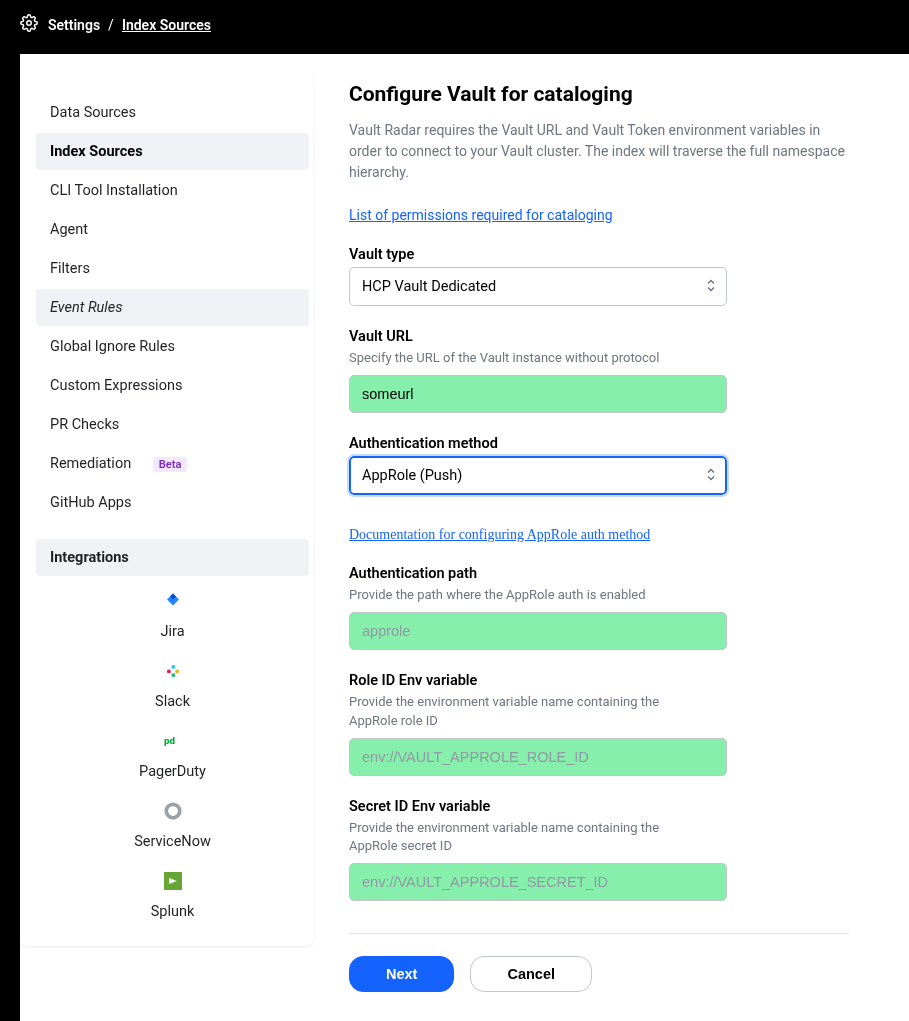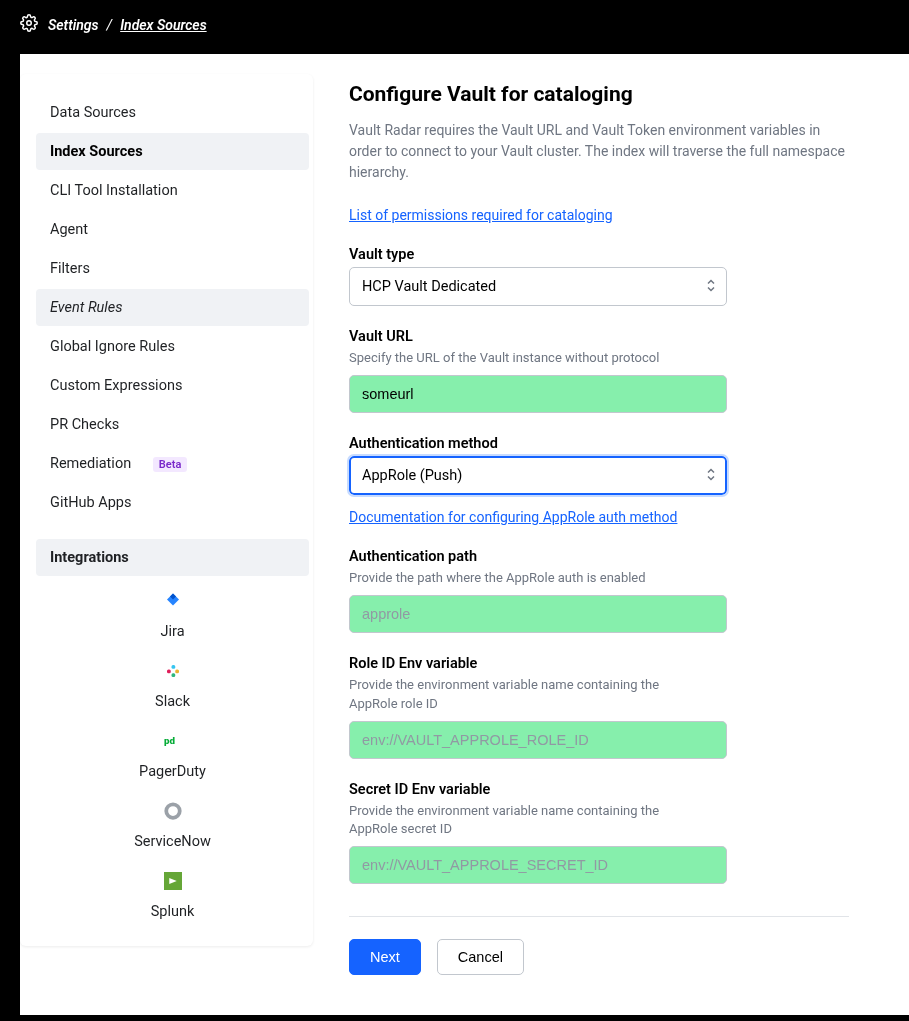--- a/index.html
+++ b/index.html
@@ -1,20 +1,20 @@
 <!DOCTYPE html>
 <html><head>
 <meta charset="utf-8">
 <style>
 * { box-sizing: border-box; margin: 0; padding: 0; }
 body { font-family: -apple-system, BlinkMacSystemFont, "Segoe UI", Roboto, sans-serif; background: #000; width: 909px; height: 1021px; overflow: hidden; }
 
 .header { display: flex; align-items: center; padding: 14px 20px; gap: 10px; }
 .header .gear { color: #fff; }
-.breadcrumb { display: flex; align-items: center; gap: 8px; color: #fff; font-size: 14px; font-style: italic; }
+.breadcrumb { display: flex; align-items: center; gap: 8px; color: #fff; font-size: 14px; }
 .breadcrumb .sep { color: #fff; }
 .breadcrumb .crumb { color: #fff; font-weight: 600; }
 .breadcrumb .crumb.current { text-decoration: underline; }
 
 .content-wrap { background: #fff; margin-left: 20px; margin-top: 4px; padding: 20px 0 40px 0; display: flex; gap: 36px; min-height: 960px; }
 
 .sidebar { width: 293px; background: #fff; border-radius: 6px; padding: 20px 0 0 16px; flex-shrink: 0; box-shadow: 0 1px 3px rgba(0,0,0,0.08); align-self: flex-start; }
 .sidebar .nav-item { padding: 10px 14px; font-size: 14.5px; color: #1f2124; cursor: pointer; border-radius: 4px; margin: 0 4px 2px 0; }
 .sidebar .nav-item.active { background: #f0f2f5; font-weight: 700; color: #000; }
 .sidebar .nav-item.hovered { background: #f0f2f5; font-style: italic; }
@@ -31,26 +31,26 @@
 .form-group { margin-top: 22px; }
 .form-group label { display: block; font-size: 14.5px; font-weight: 600; color: #000; margin-bottom: 4px; }
 .form-group .hint { font-size: 13px; color: #6f7682; margin-bottom: 8px; max-width: 340px; line-height: 1.4; }
 .form-group .select-wrap, .form-group .input-wrap { position: relative; width: 378px; }
 .form-group .select { width: 100%; padding: 10px 34px 10px 12px; font-size: 14.5px; border: 1px solid #c2c7ce; border-radius: 5px; background: #fff; cursor: pointer; appearance: none; color: #000; }
 .form-group .select.focused { border: 2px solid #1563ff; outline: 2px solid #c7dbff; padding: 9px 33px 9px 11px; }
 .form-group .chev { position: absolute; right: 10px; top: 50%; transform: translateY(-50%); pointer-events: none; color: #6f7682; }
 .form-group input[type="text"] { width: 378px; padding: 10px 12px; font-size: 14.5px; border: 1px solid #c2c7ce; border-radius: 5px; background: #86efac; color: #000; }
 .form-group input[type="text"]::placeholder { color: #9199a3; }
 
-.link-row { margin-top: 12px; }
+.link-row { margin-top: 30px; font-family: Liberation Serif, serif; }
 
 hr.divider { border: none; border-top: 1px solid #e1e4e8; margin: 32px 0 22px 0; }
 
 .button-row { display: flex; gap: 16px; }
-.btn { padding: 9px 20px; font-size: 14.5px; border-radius: 5px; cursor: pointer; font-weight: 400; }
+.btn { padding: 9px 36px; font-size: 14.5px; border-radius: 14px; cursor: pointer; font-weight: 700; }
 .btn-primary { background: #1563ff; color: #fff; border: 1px solid #1563ff; }
 .btn-secondary { background: #fff; color: #000; border: 1px solid #c2c7ce; }
 </style>
 </head>
 <body>
 
 <div class="header">
   <span class="gear">
     <svg width="18" height="18" viewBox="0 0 24 24" fill="none" stroke="currentColor" stroke-width="2">
         <circle cx="12" cy="12" r="3"></circle>

